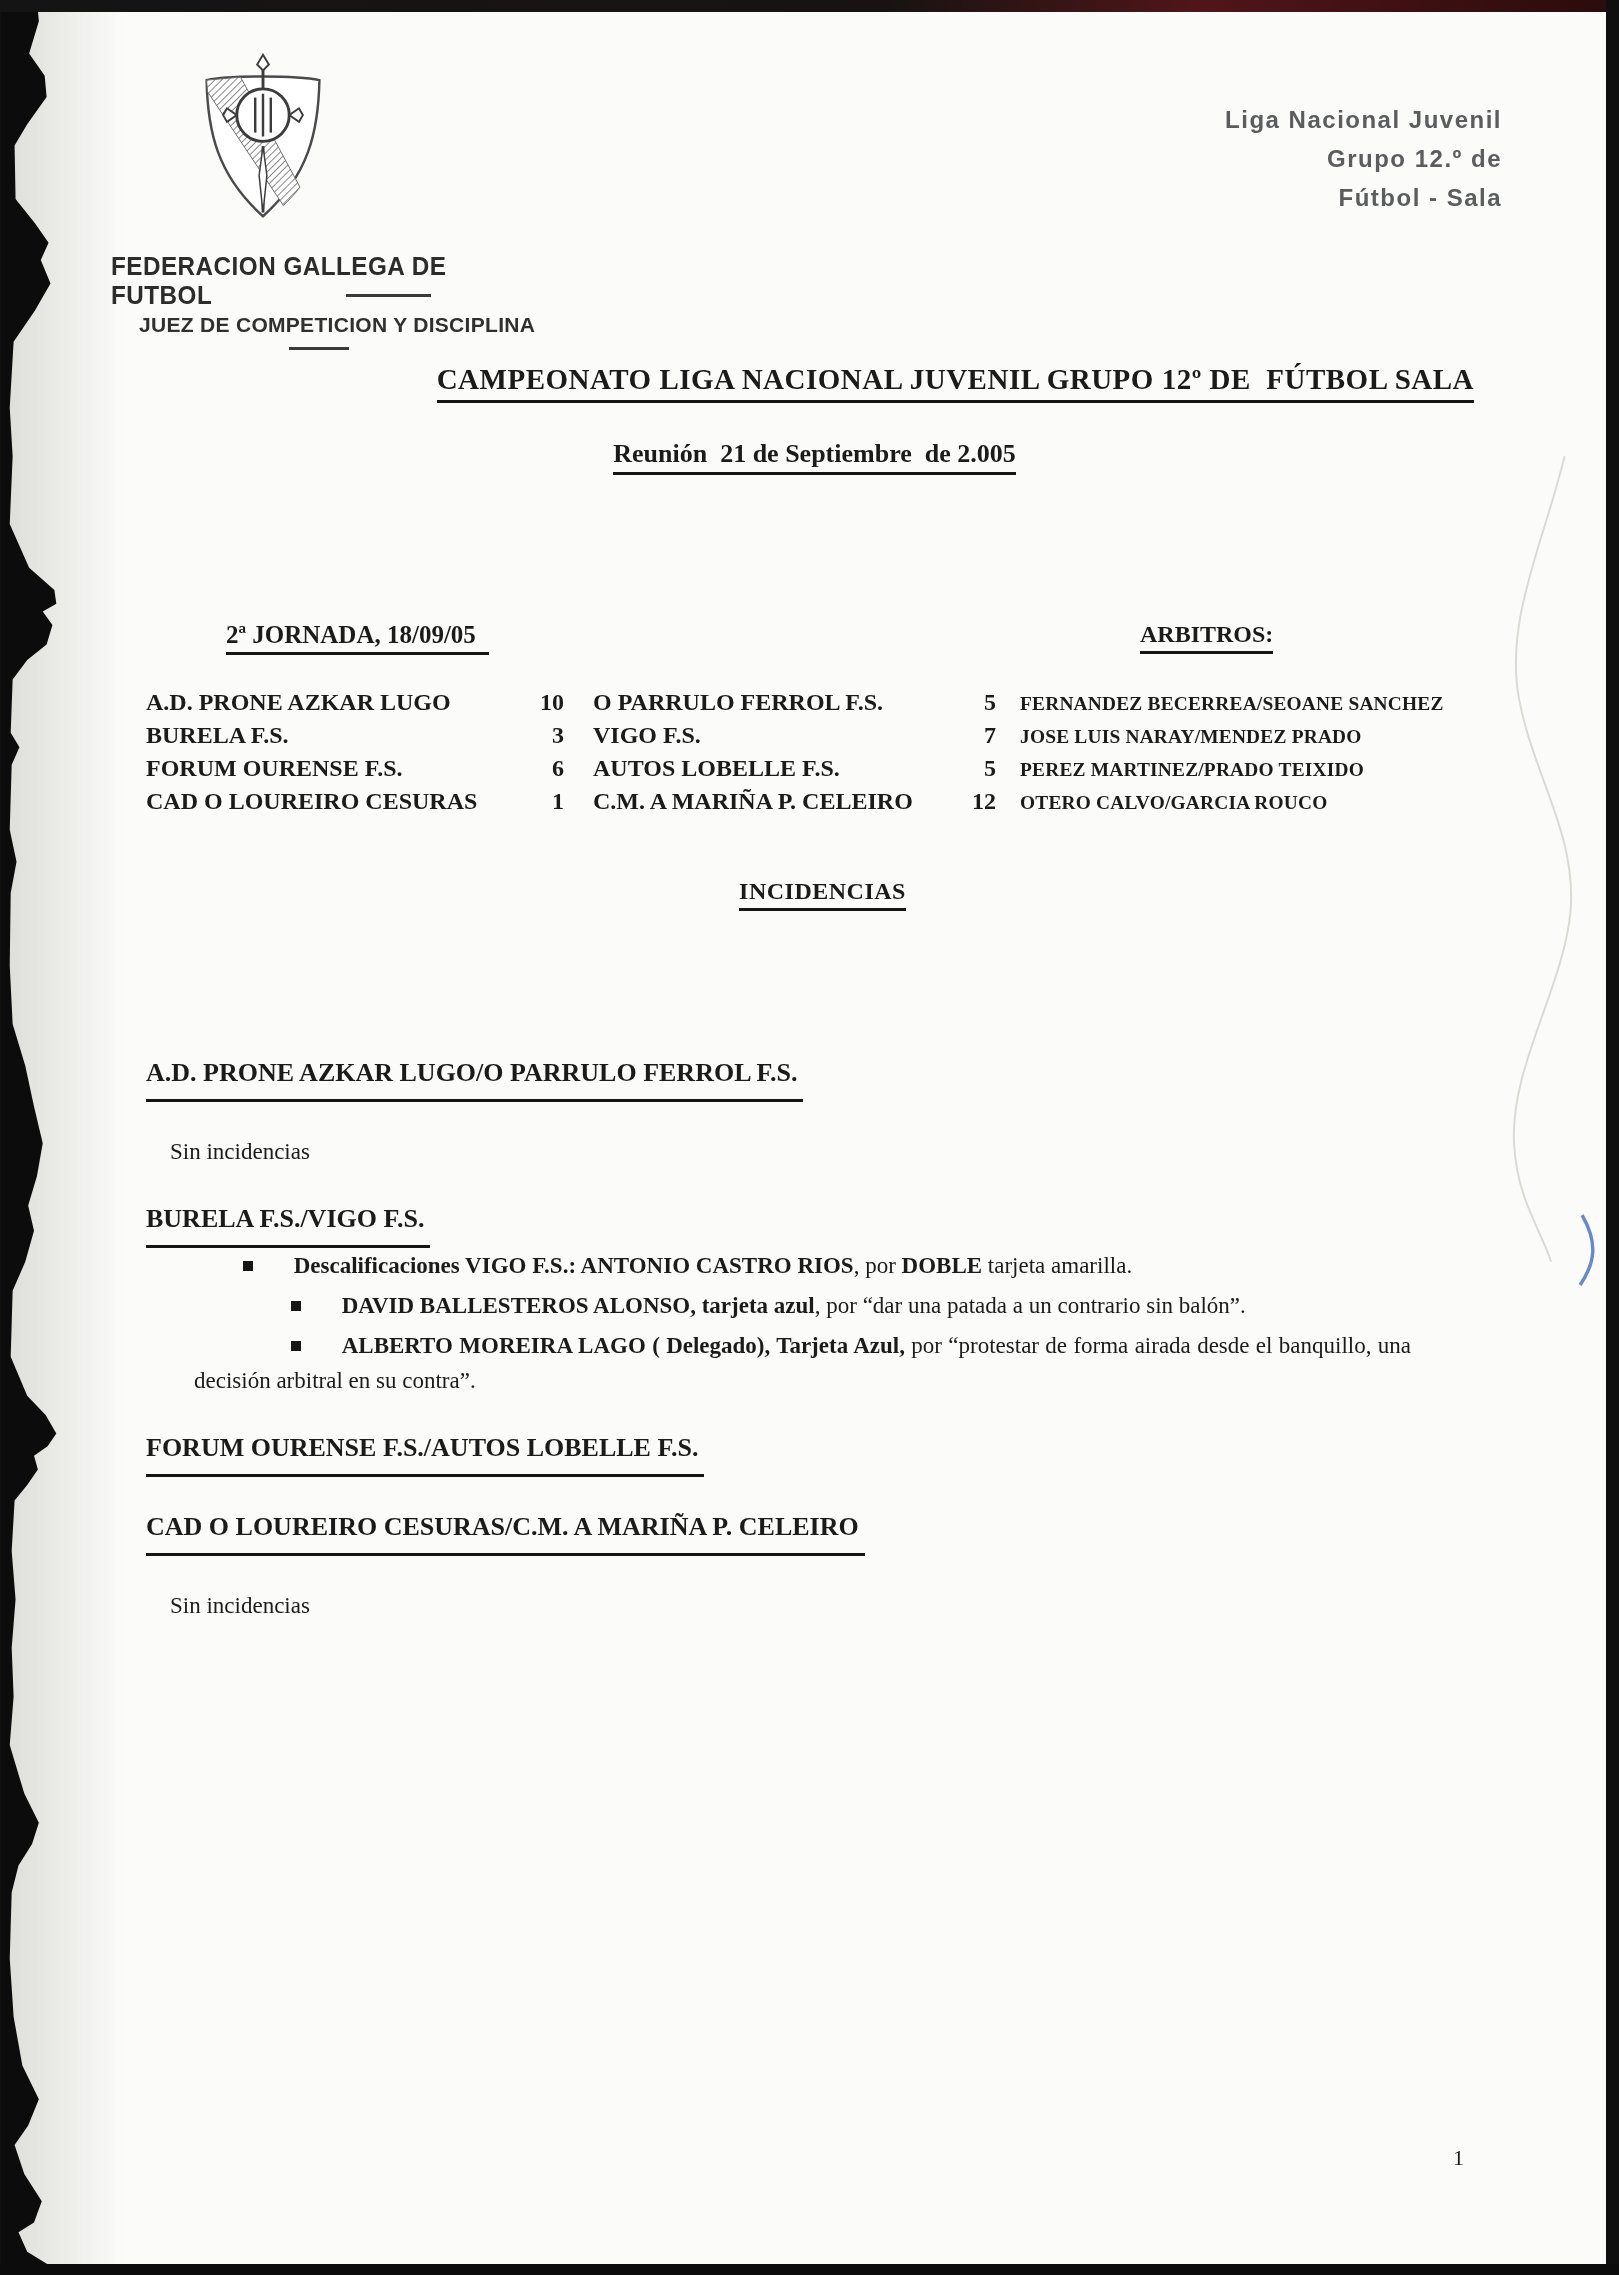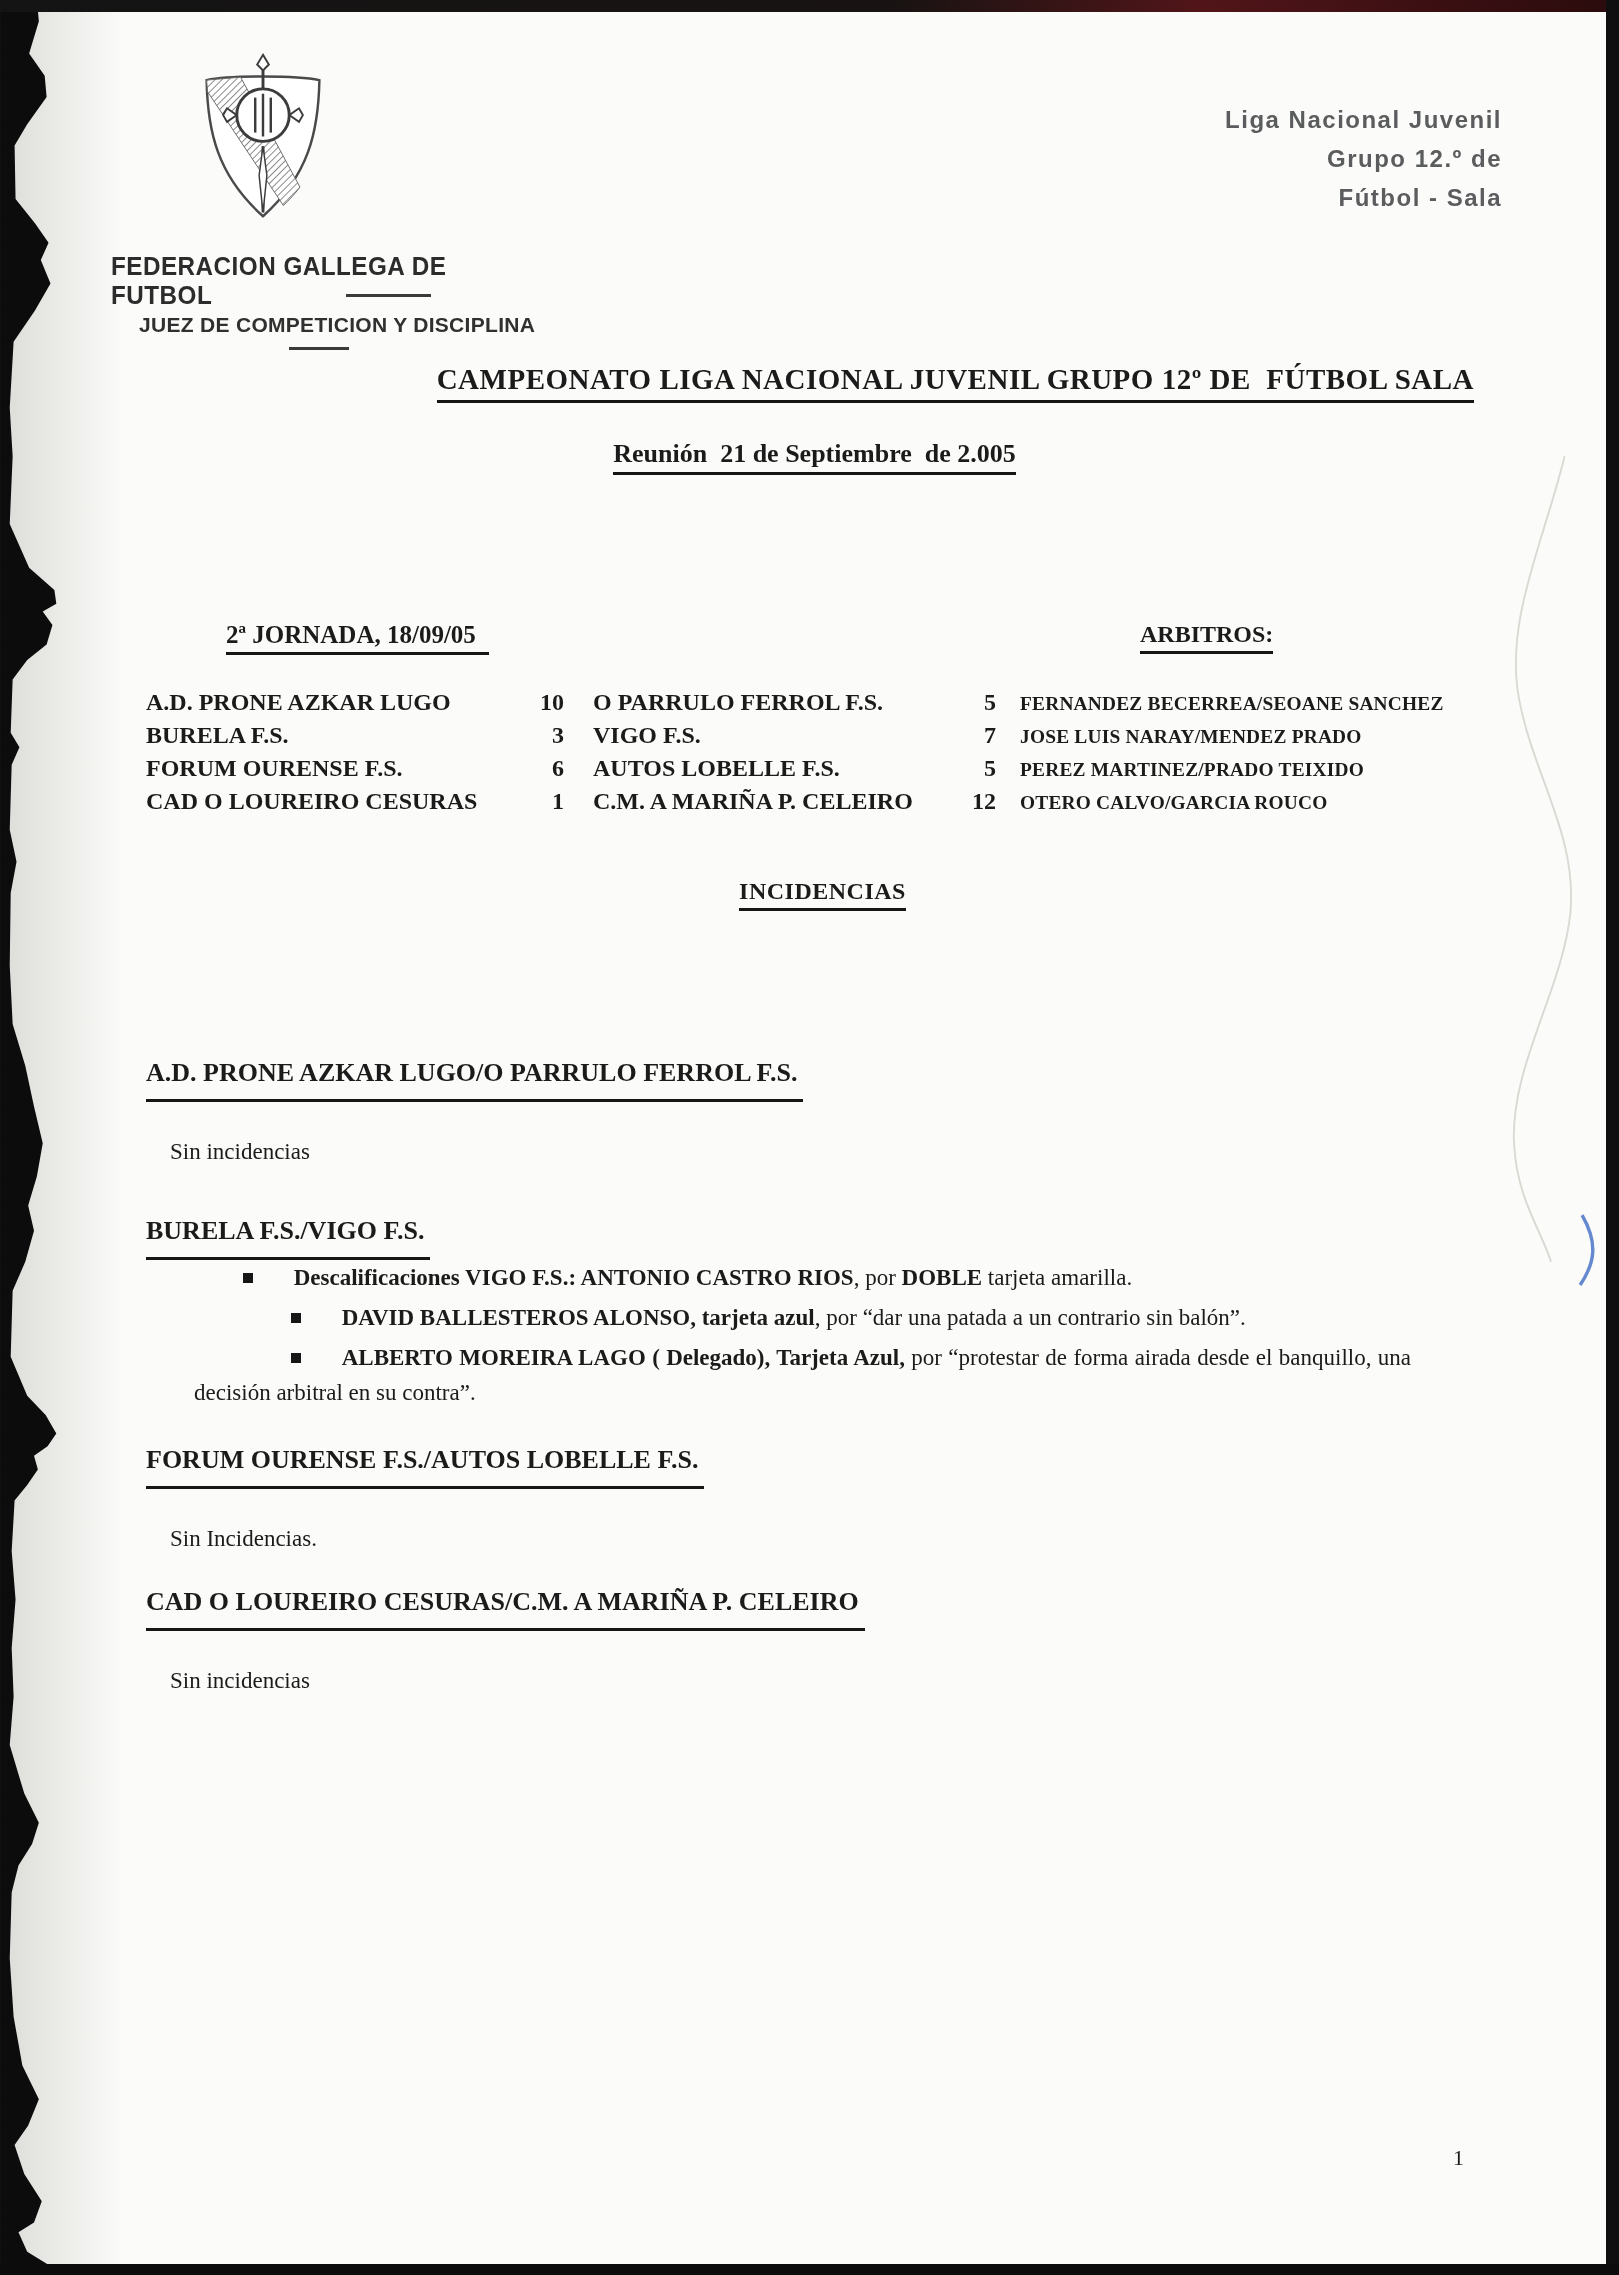--- a/index.html
+++ b/index.html
@@ -50,21 +50,21 @@
   .score{text-align:right;}
   .refs{font-weight:bold;font-size:19.4px;white-space:nowrap;letter-spacing:0.2px;}
   
   .inc-title-row{position:absolute;left:155px;right:130px;top:878px;text-align:center;}
   .inc-title-row span{display:inline-block;font-weight:bold;font-size:24px;letter-spacing:0.5px;
     border-bottom:3.9px solid #161616;padding-bottom:2.9px;white-space:pre;}
   .sections{position:absolute;left:146px;right:209px;top:1058px;}
   .sec-h{font-weight:bold;font-size:26px;white-space:nowrap;}
   .sec-h span{display:inline-block;border-bottom:3.9px solid #161616;padding-bottom:11px;padding-right:5.8px;}
   .sec-body{margin:0;margin-left:24px;font-size:23px;}
-  .m-t-38{margin-top:37px;}.m-t-40{margin-top:51px;}.m-t-42{margin-top:41px;}.m-t-36{margin-top:35px;}
+  .m-t-38{margin-top:37px;}.m-t-40{margin-top:39px;}.m-t-42{margin-top:41px;}.m-t-36{margin-top:35px;}
   .bullet{margin:0;font-size:23px;line-height:35px;text-align:justify;text-indent:97px;}
   .bullet + .bullet{margin-top:4.9px;margin-left:48px;}
   .bullet .sq{display:inline-block;width:9.7px;height:9.7px;background:#161616;
     margin-right:41px;vertical-align:1.9px;}
   .bullet b{font-weight:bold;}
   .pageno{position:absolute;left:1453px;top:2145px;font-size:22px;}
   .pen-mark{position:absolute;left:0;top:0;pointer-events:none;}
 </style>
 </head>
 <body>
@@ -171,20 +171,19 @@
     <span>INCIDENCIAS</span>
   </div>
   <div class="sections" id="sections">
       <div class="sec-h "><span>A.D. PRONE AZKAR LUGO/O PARRULO FERROL F.S.</span></div>
       <p class="sec-body m-t-38">Sin incidencias</p>
       <div class="sec-h m-t-40"><span>BURELA F.S./VIGO F.S.</span></div>
       <p class="bullet m-t-42"><span class="sq"></span><b>Descalificaciones VIGO F.S.: ANTONIO CASTRO RIOS</b><span>, por </span><b>DOBLE</b><span> tarjeta amarilla.</span></p>
       <p class="bullet"><span class="sq"></span><b>DAVID BALLESTEROS ALONSO, tarjeta azul</b><span>, por “dar una patada a un contrario sin balón”.</span></p>
       <p class="bullet"><span class="sq"></span><b>ALBERTO MOREIRA LAGO ( Delegado), Tarjeta Azul,</b><span> por “protestar de forma airada desde el banquillo, una decisión arbitral en su contra”.</span></p>
       <div class="sec-h m-t-36"><span>FORUM OURENSE F.S./AUTOS LOBELLE F.S.</span></div>
-      <p class="sec-body m-t-38">Sin Incidencias.</p>
       <div class="sec-h m-t-36"><span>CAD O LOUREIRO CESURAS/C.M. A MARIÑA P. CELEIRO</span></div>
       <p class="sec-body m-t-38">Sin incidencias</p>
     </div>
 
   <div class="pageno">1</div>
 </div>
 
 
 </body></html>

